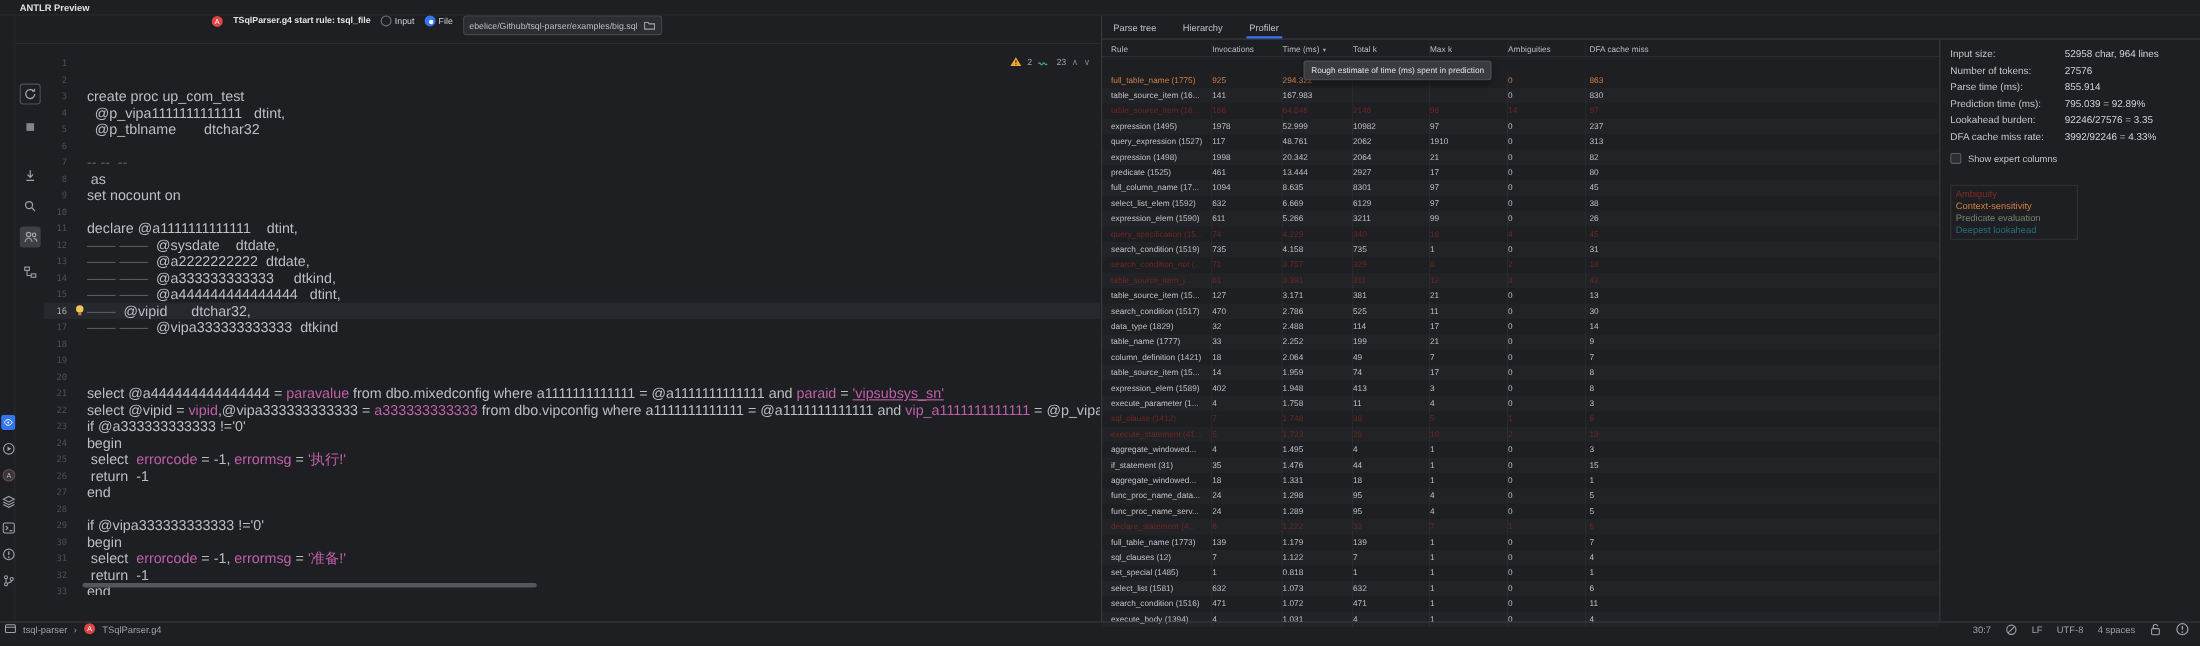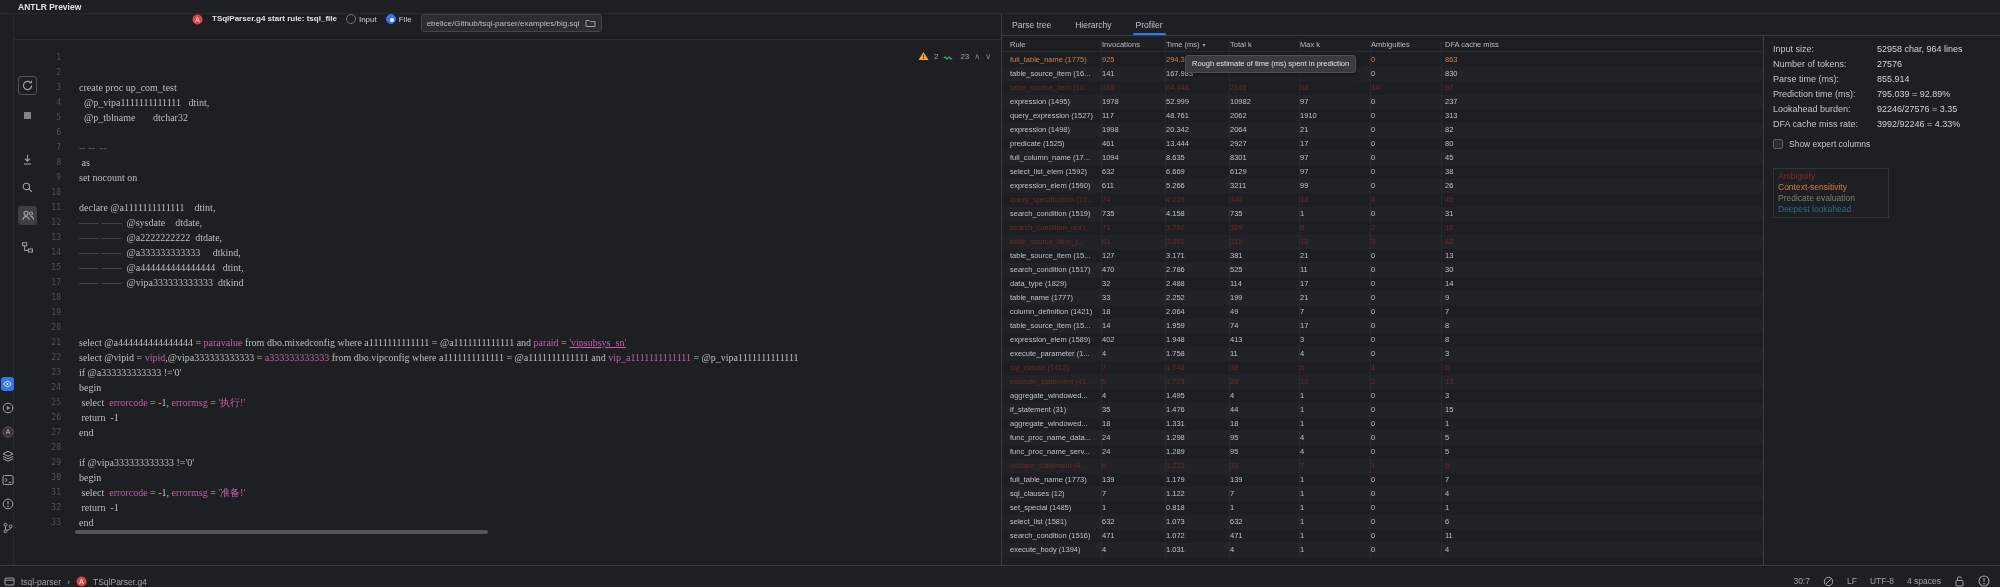--- a/index.html
+++ b/index.html
@@ -28,37 +28,37 @@
   .etool{position:absolute;left:2px;width:19px;height:19px;display:flex;align-items:center;justify-content:center;border-radius:3px}
   .etool.box{border:1px solid #4e5157}
   .etool.sel{background:#3d3f44}
   
   #code{position:absolute;left:26px;top:26px;right:1px;height:501px;overflow:hidden;padding-top:10px}
   .cl{display:flex;height:15px;line-height:15px;white-space:pre}
   .cl.caret{background:#26282e}
   .ln{width:26px;flex:none;text-align:right;padding-right:5px;color:#4b5059;font-size:8px;font-family:"DejaVu Sans Mono",monospace}
   .cl.caret .ln{color:#a8abb2}
   .ic{width:13px;flex:none;display:flex;align-items:center;justify-content:center}
-  .ct{font-family:Liberation Serif, serif;font-size:10px;color:#bcbec4}
+  .ct{font-family:Liberation Sans, sans-serif;font-size:13px;color:#bcbec4}
   .ct .m{color:#c05faa}
   .ct .mu{color:#c05faa;text-decoration:underline}
   .ct .cm{color:#5f6368}
   #hscroll{position:absolute;left:61px;top:516px;width:413px;height:4px;background:#53565c;border-radius:2px}
   #inspect{position:absolute;right:10px;top:37px;display:flex;align-items:center;gap:5px;font-size:8px;color:#9da2ab}
   #inspect .nav{font-size:8px;color:#7d828a}
   
   #rpane{left:1002px;top:14px;width:998px;height:551px}
   #tabs{position:absolute;left:0;top:0;right:0;height:22px;display:flex;align-items:center;
         padding-left:10px;gap:24px;border-bottom:1px solid #393b40;font-size:8.5px;color:#bdc0c6}
   .tab{position:relative;height:100%;display:flex;align-items:center}
   .tab.on:after{content:'';position:absolute;left:-3px;right:-3px;bottom:0;height:2px;background:#3574f0;border-radius:1px}
   
   #thead{position:absolute;left:0;top:24px;width:761px;height:14px;display:flex;padding-left:8px;
          color:#b7bbc2;font-size:7.5px;line-height:14px;border-bottom:1px solid rgba(255,255,255,.06)}
-  #tbody{position:absolute;left:0;top:39px;width:761px}
+  #tbody{position:absolute;left:0;top:52px;width:761px}
   .trow{display:flex;height:14px;line-height:14px;padding-left:8px;font-size:7.5px;color:#bdc0c6}
   .trow:nth-child(even){background:rgba(255,255,255,.018)}
   .trow.orange,.trow.orange .c{color:#d07d47}
   .trow.red,.trow.red .c{color:#6f2824}
   .c{flex:none;overflow:hidden;white-space:nowrap;border-right:1px solid rgba(255,255,255,.045);padding-right:4px}
   .c0{width:92px}.c1{width:64px}.c2{width:64px}.c3{width:70px}.c4{width:71px}.c5{width:71px}
   .c6{flex:1;border-right:none;padding-left:3px}
   #thead .c{color:inherit}
   .sort{color:#9da2ab;font-size:6px;margin-left:3px}
   
@@ -68,21 +68,21 @@
   .srow .sv{color:#cfd2d8}
   #expert{display:flex;align-items:center;gap:6px;margin-top:5px;height:14px;font-size:8.5px;color:#c3c6cc}
   #cbox{width:10px;height:10px;border:1px solid #5a5d63;border-radius:2px;background:#2b2d30}
   #legend{margin-top:17px;width:116px;border:1px solid rgba(255,255,255,.09);padding:2px 4px}
   .leg{height:11px;line-height:11px;font-size:8.5px;white-space:nowrap}
   
   #tooltip{left:1185px;top:55px;height:18px;line-height:16px;background:#393b40;border:1px solid #4d5157;
            border-radius:3px;padding:0 6px;font-size:7.5px;color:#dfe1e5;white-space:nowrap;z-index:10;
            box-shadow:0 2px 6px rgba(0,0,0,.45)}
   
-  #sbar{left:0;top:565px;width:2000px;height:22px;border-top:1px solid #393b40;display:flex;align-items:flex-end;
+  #sbar{left:0;top:565px;width:2000px;height:22px;border-top:1px solid #393b40;display:flex;align-items:flex-start;
         padding:0 10px 0 4px;font-size:8.5px;color:#9da2ab;gap:6px}
   #sbar .grp{display:flex;align-items:center;gap:6px}
   #sbar .right{margin-left:auto;display:flex;align-items:center;gap:13px}
   svg{display:block}
 </style>
 </head>
 <body>
 
 <div id="app">
 
@@ -208,20 +208,24 @@
         <div class="cl"><span class="ln">6</span><span class="ic"></span><span class="ct"></span></div>
         <div class="cl"><span class="ln">7</span><span class="ic"></span><span class="ct"><span class="cm">-- --  --</span></span></div>
         <div class="cl"><span class="ln">8</span><span class="ic"></span><span class="ct"><span class=""> as</span></span></div>
         <div class="cl"><span class="ln">9</span><span class="ic"></span><span class="ct"><span class="">set nocount on</span></span></div>
         <div class="cl"><span class="ln">10</span><span class="ic"></span><span class="ct"></span></div>
         <div class="cl"><span class="ln">11</span><span class="ic"></span><span class="ct"><span class="">declare @a1111111111111    dtint,</span></span></div>
         <div class="cl"><span class="ln">12</span><span class="ic"></span><span class="ct"><span class="cm">—— ——  </span><span class="">@sysdate    dtdate,</span></span></div>
         <div class="cl"><span class="ln">13</span><span class="ic"></span><span class="ct"><span class="cm">—— ——  </span><span class="">@a2222222222  dtdate,</span></span></div>
         <div class="cl"><span class="ln">14</span><span class="ic"></span><span class="ct"><span class="cm">—— ——  </span><span class="">@a333333333333     dtkind,</span></span></div>
         <div class="cl"><span class="ln">15</span><span class="ic"></span><span class="ct"><span class="cm">—— ——  </span><span class="">@a444444444444444   dtint,</span></span></div>
+        <div class="cl caret"><span class="ln">16</span><span class="ic"><svg width="9" height="11">
+              <circle cx="4.5" cy="4" r="3.4" fill="#f2c55c"></circle>
+              <rect x="3.1" y="7.2" width="2.8" height="2.4" fill="#b28b3e"></rect>
+            </svg></span><span class="ct"><span class="cm">——  </span><span class="">@vipid      dtchar32,</span></span></div>
         <div class="cl"><span class="ln">17</span><span class="ic"></span><span class="ct"><span class="cm">—— ——  </span><span class="">@vipa333333333333  dtkind</span></span></div>
         <div class="cl"><span class="ln">18</span><span class="ic"></span><span class="ct"></span></div>
         <div class="cl"><span class="ln">19</span><span class="ic"></span><span class="ct"></span></div>
         <div class="cl"><span class="ln">20</span><span class="ic"></span></div>
         <div class="cl"><span class="ln">21</span><span class="ic"></span><span class="ct"><span class="">select @a444444444444444 = </span><span class="m">paravalue</span><span class=""> from dbo.mixedconfig where a1111111111111 = @a1111111111111 and </span><span class="m">paraid</span><span class=""> = </span><span class="mu">'vipsubsys_sn'</span></span></div>
         <div class="cl"><span class="ln">22</span><span class="ic"></span><span class="ct"><span class="">select @vipid = </span><span class="m">vipid</span><span class="">,@vipa333333333333 = </span><span class="m">a333333333333</span><span class=""> from dbo.vipconfig where a1111111111111 = @a1111111111111 and </span><span class="m">vip_a1111111111111</span><span class=""> = @p_vipa1111111111111</span></span></div>
         <div class="cl"><span class="ln">23</span><span class="ic"></span><span class="ct"><span class="">if @a333333333333 !='0'</span></span></div>
         <div class="cl"><span class="ln">24</span><span class="ic"></span><span class="ct"><span class="">begin</span></span></div>
         <div class="cl"><span class="ln">25</span><span class="ic"></span><span class="ct"><span class=""> select  </span><span class="m">errorcode</span><span class=""> = -1, </span><span class="m">errormsg</span><span class=""> = </span><span class="m">'执行!'</span></span></div>
         <div class="cl"><span class="ln">26</span><span class="ic"></span><span class="ct"><span class=""> return  -1</span></span></div>

